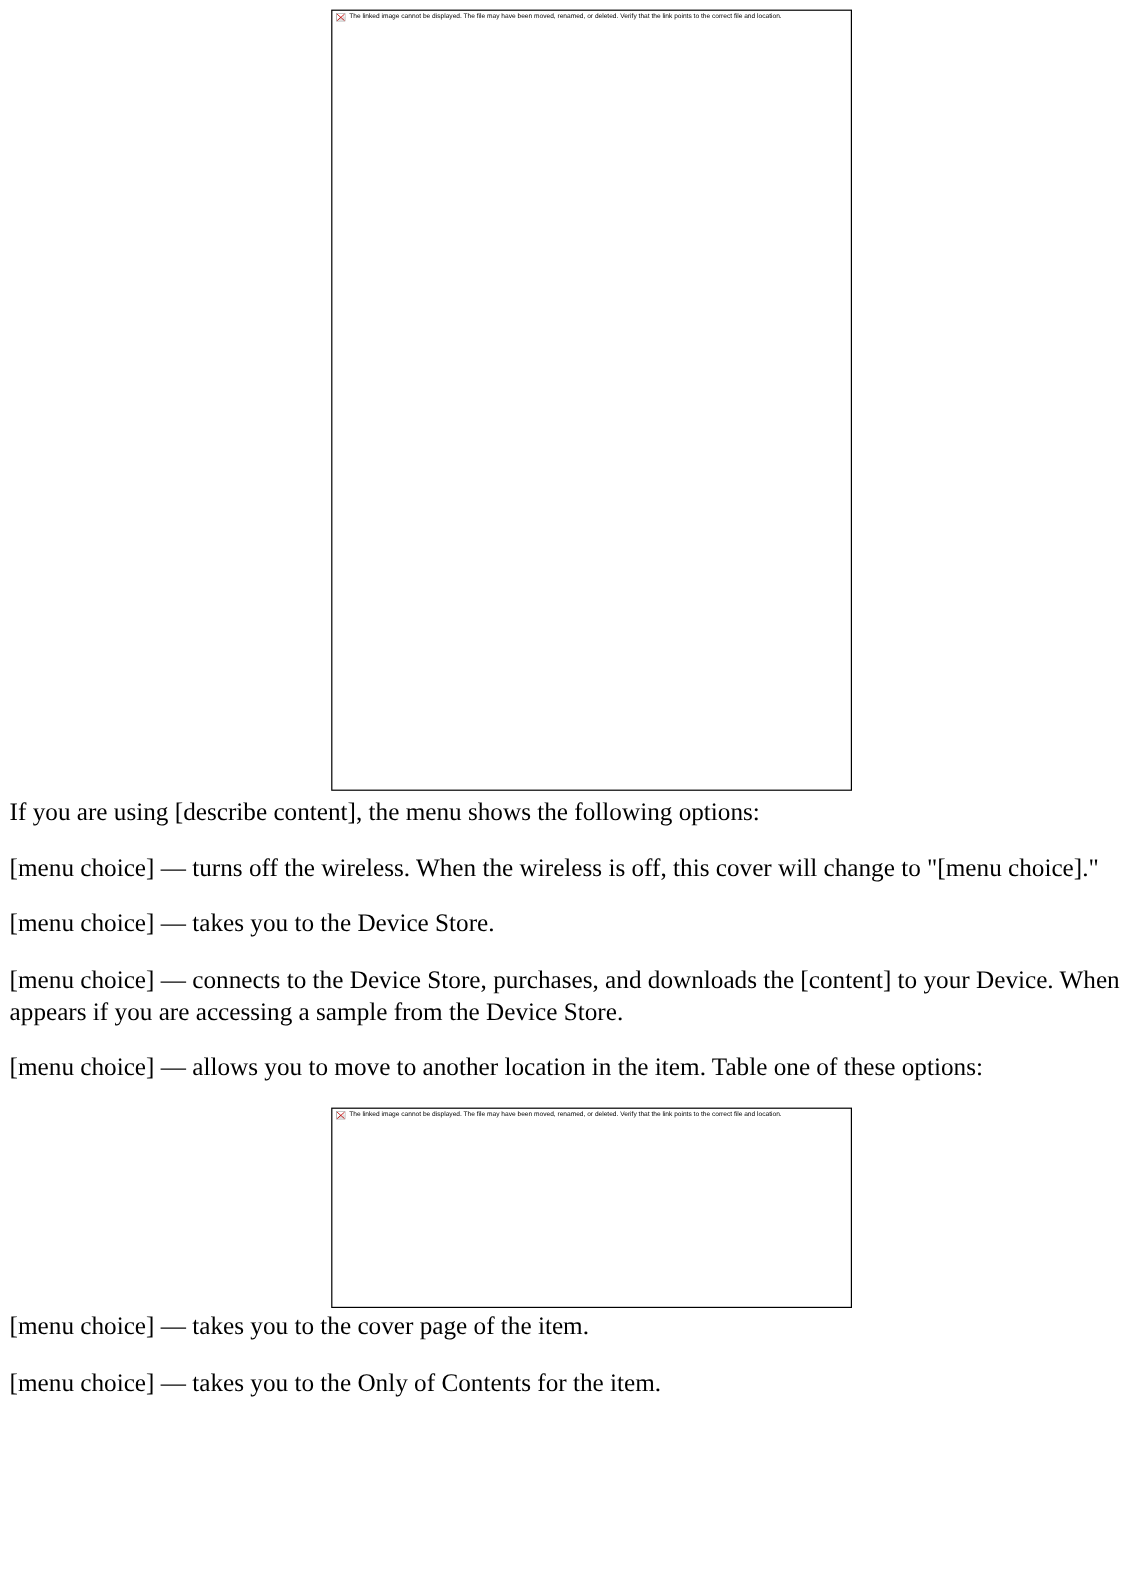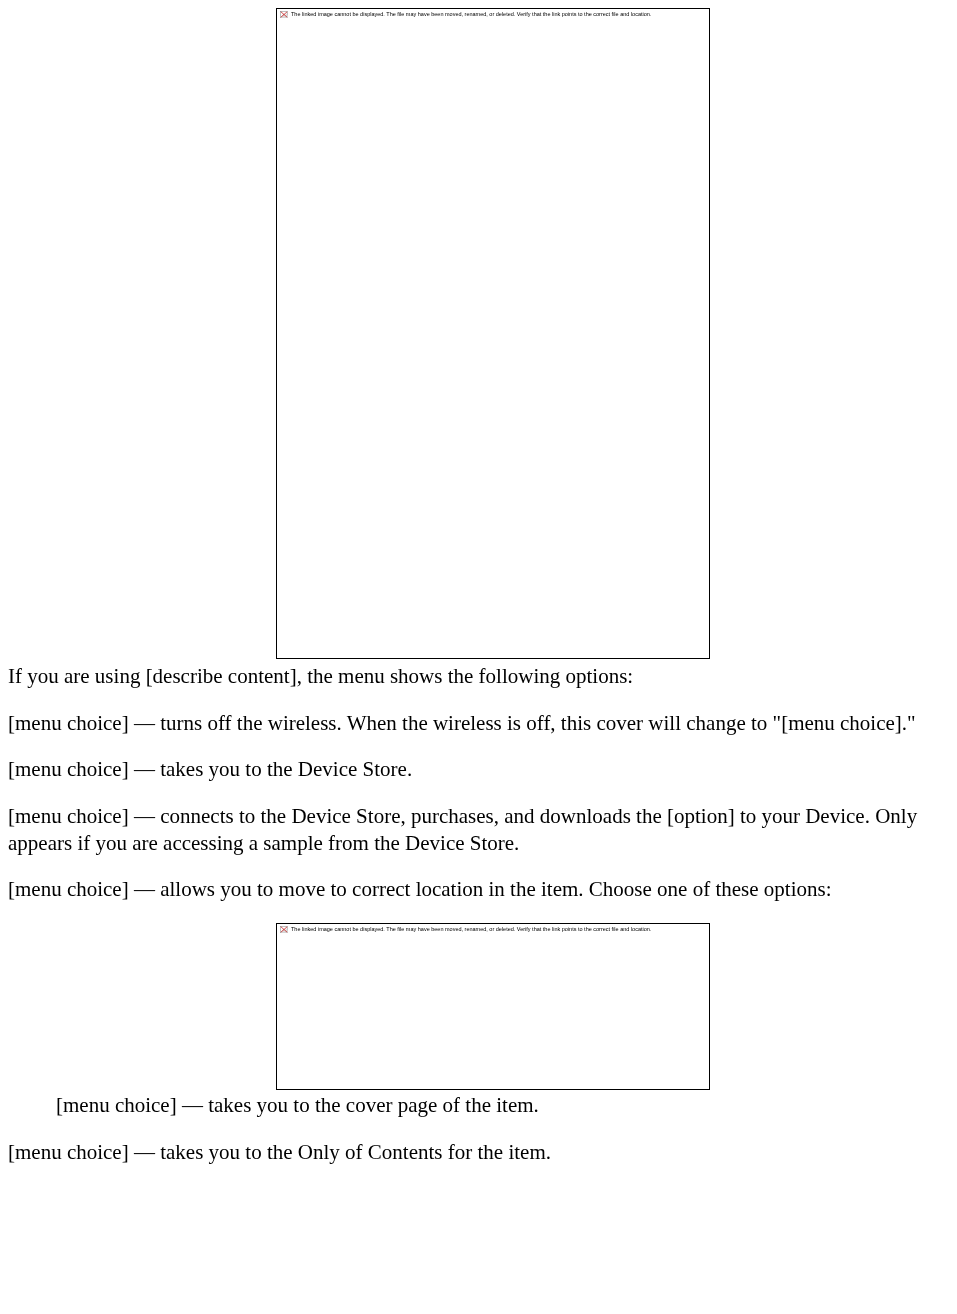--- a/index.html
+++ b/index.html
@@ -46,21 +46,20 @@
     }
     .broken-icon svg {
       display: block;
     }
     p {
       margin: 0 0 20px 0;
       line-height: 1.27;
     }
     p.tight-after-image {
       margin-top: 2px;
-      margin-left: 48px;
     }
     p.last {
       margin-bottom: 0;
     }
     strong {
       font-weight: normal;
     }
   </style>
 </head>
 <body>
@@ -85,25 +84,25 @@
 
 <p>
   <strong>[menu choice]</strong><span> — turns off the wireless. When the wireless is off, this cover will change to "[menu choice]."</span>
 </p>
 
 <p>
   <strong>[menu choice]</strong><span> — takes you to the Device Store.</span>
 </p>
 
 <p>
-  <strong>[menu choice]</strong><span> — connects to the Device Store, purchases, and downloads the [option] to your Device. Only appears if you are accessing a sample from the Device Store.</span>
+  <strong>[menu choice]</strong><span> — connects to the Device Store, purchases, and downloads the [content] to your Device. When appears if you are accessing a sample from the Device Store.</span>
 </p>
 
 <p>
-  <strong>[menu choice]</strong><span> — allows you to move to correct location in the item. Choose one of these options:</span>
+  <strong>[menu choice]</strong><span> — allows you to move to another location in the item. Table one of these options:</span>
 </p>
 
 <div class="image-placeholder small">
   <div class="broken-caption">
     <span class="broken-icon">
       <svg viewBox="0 0 10 9" width="8" height="7">
         <rect x="0.3" y="0.3" width="9.4" height="8.4" fill="#fff" stroke="#777" stroke-width="0.6"></rect>
         <polygon points="0.3,8.7 4,4 6,6 8,3 9.7,5 9.7,8.7" fill="#ddd"></polygon>
         <line x1="1" y1="1" x2="9" y2="8" stroke="#b00" stroke-width="0.9"></line>
         <line x1="9" y1="1" x2="1" y2="8" stroke="#b00" stroke-width="0.9"></line>

